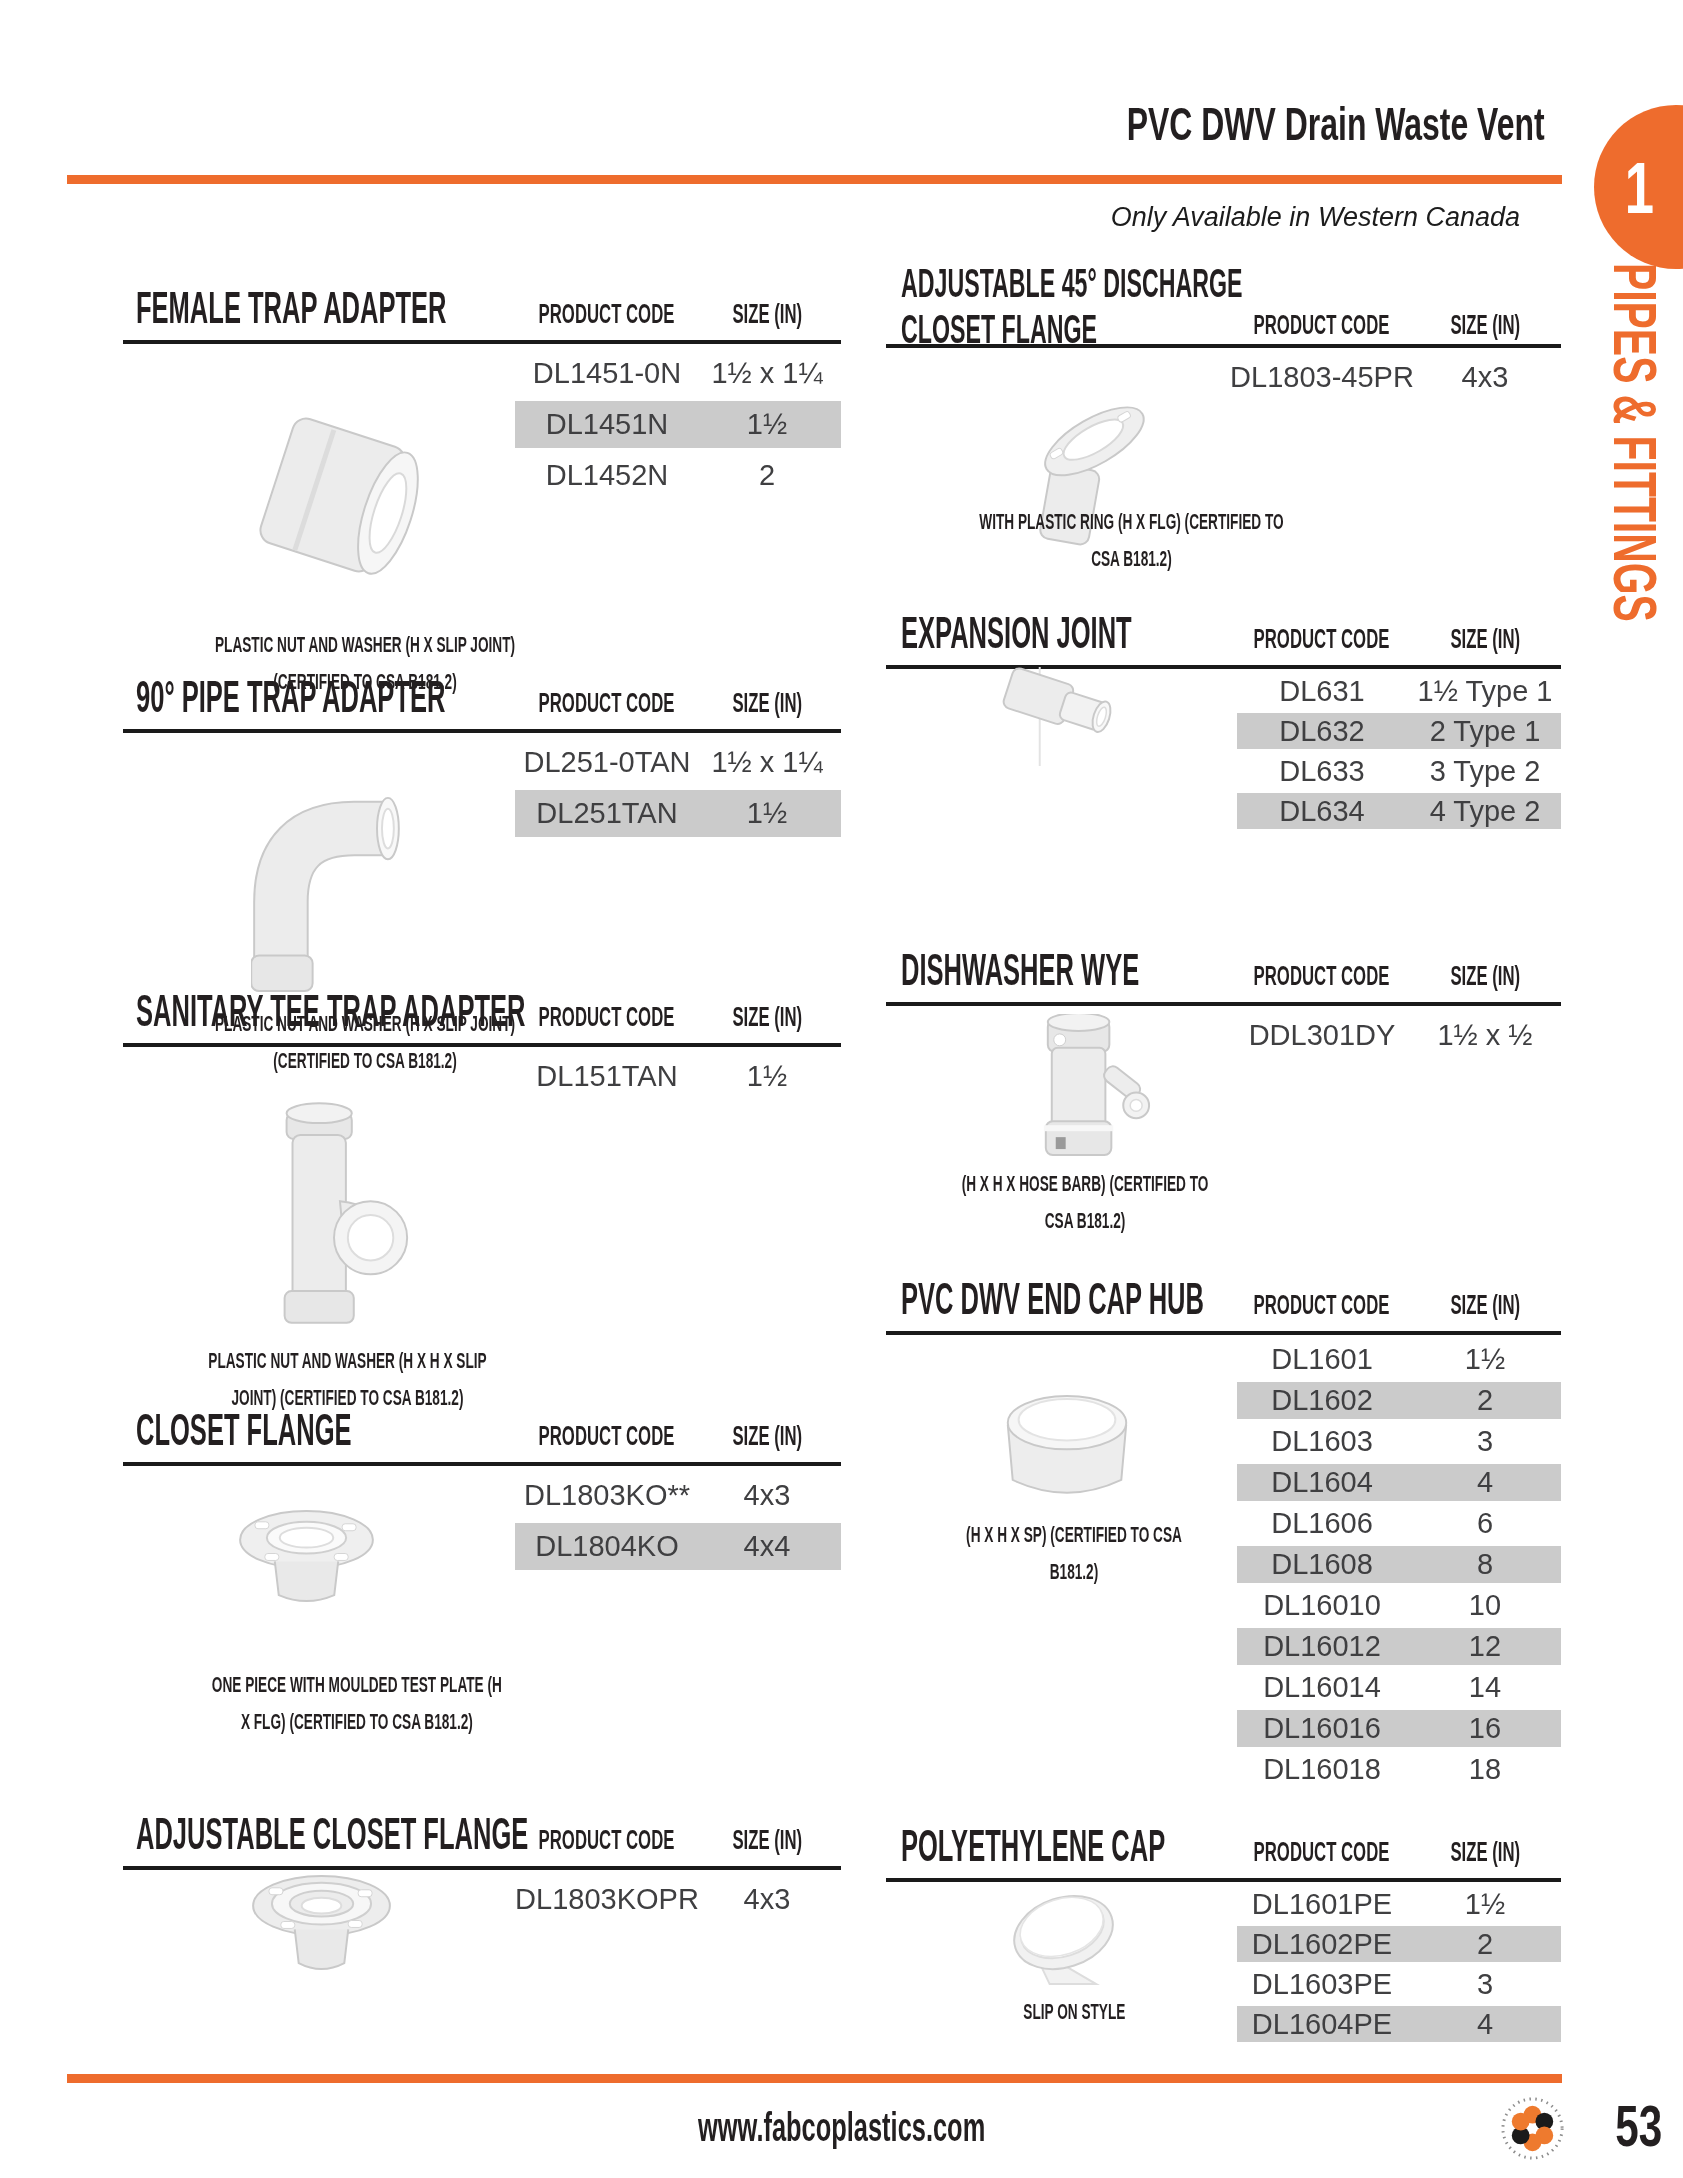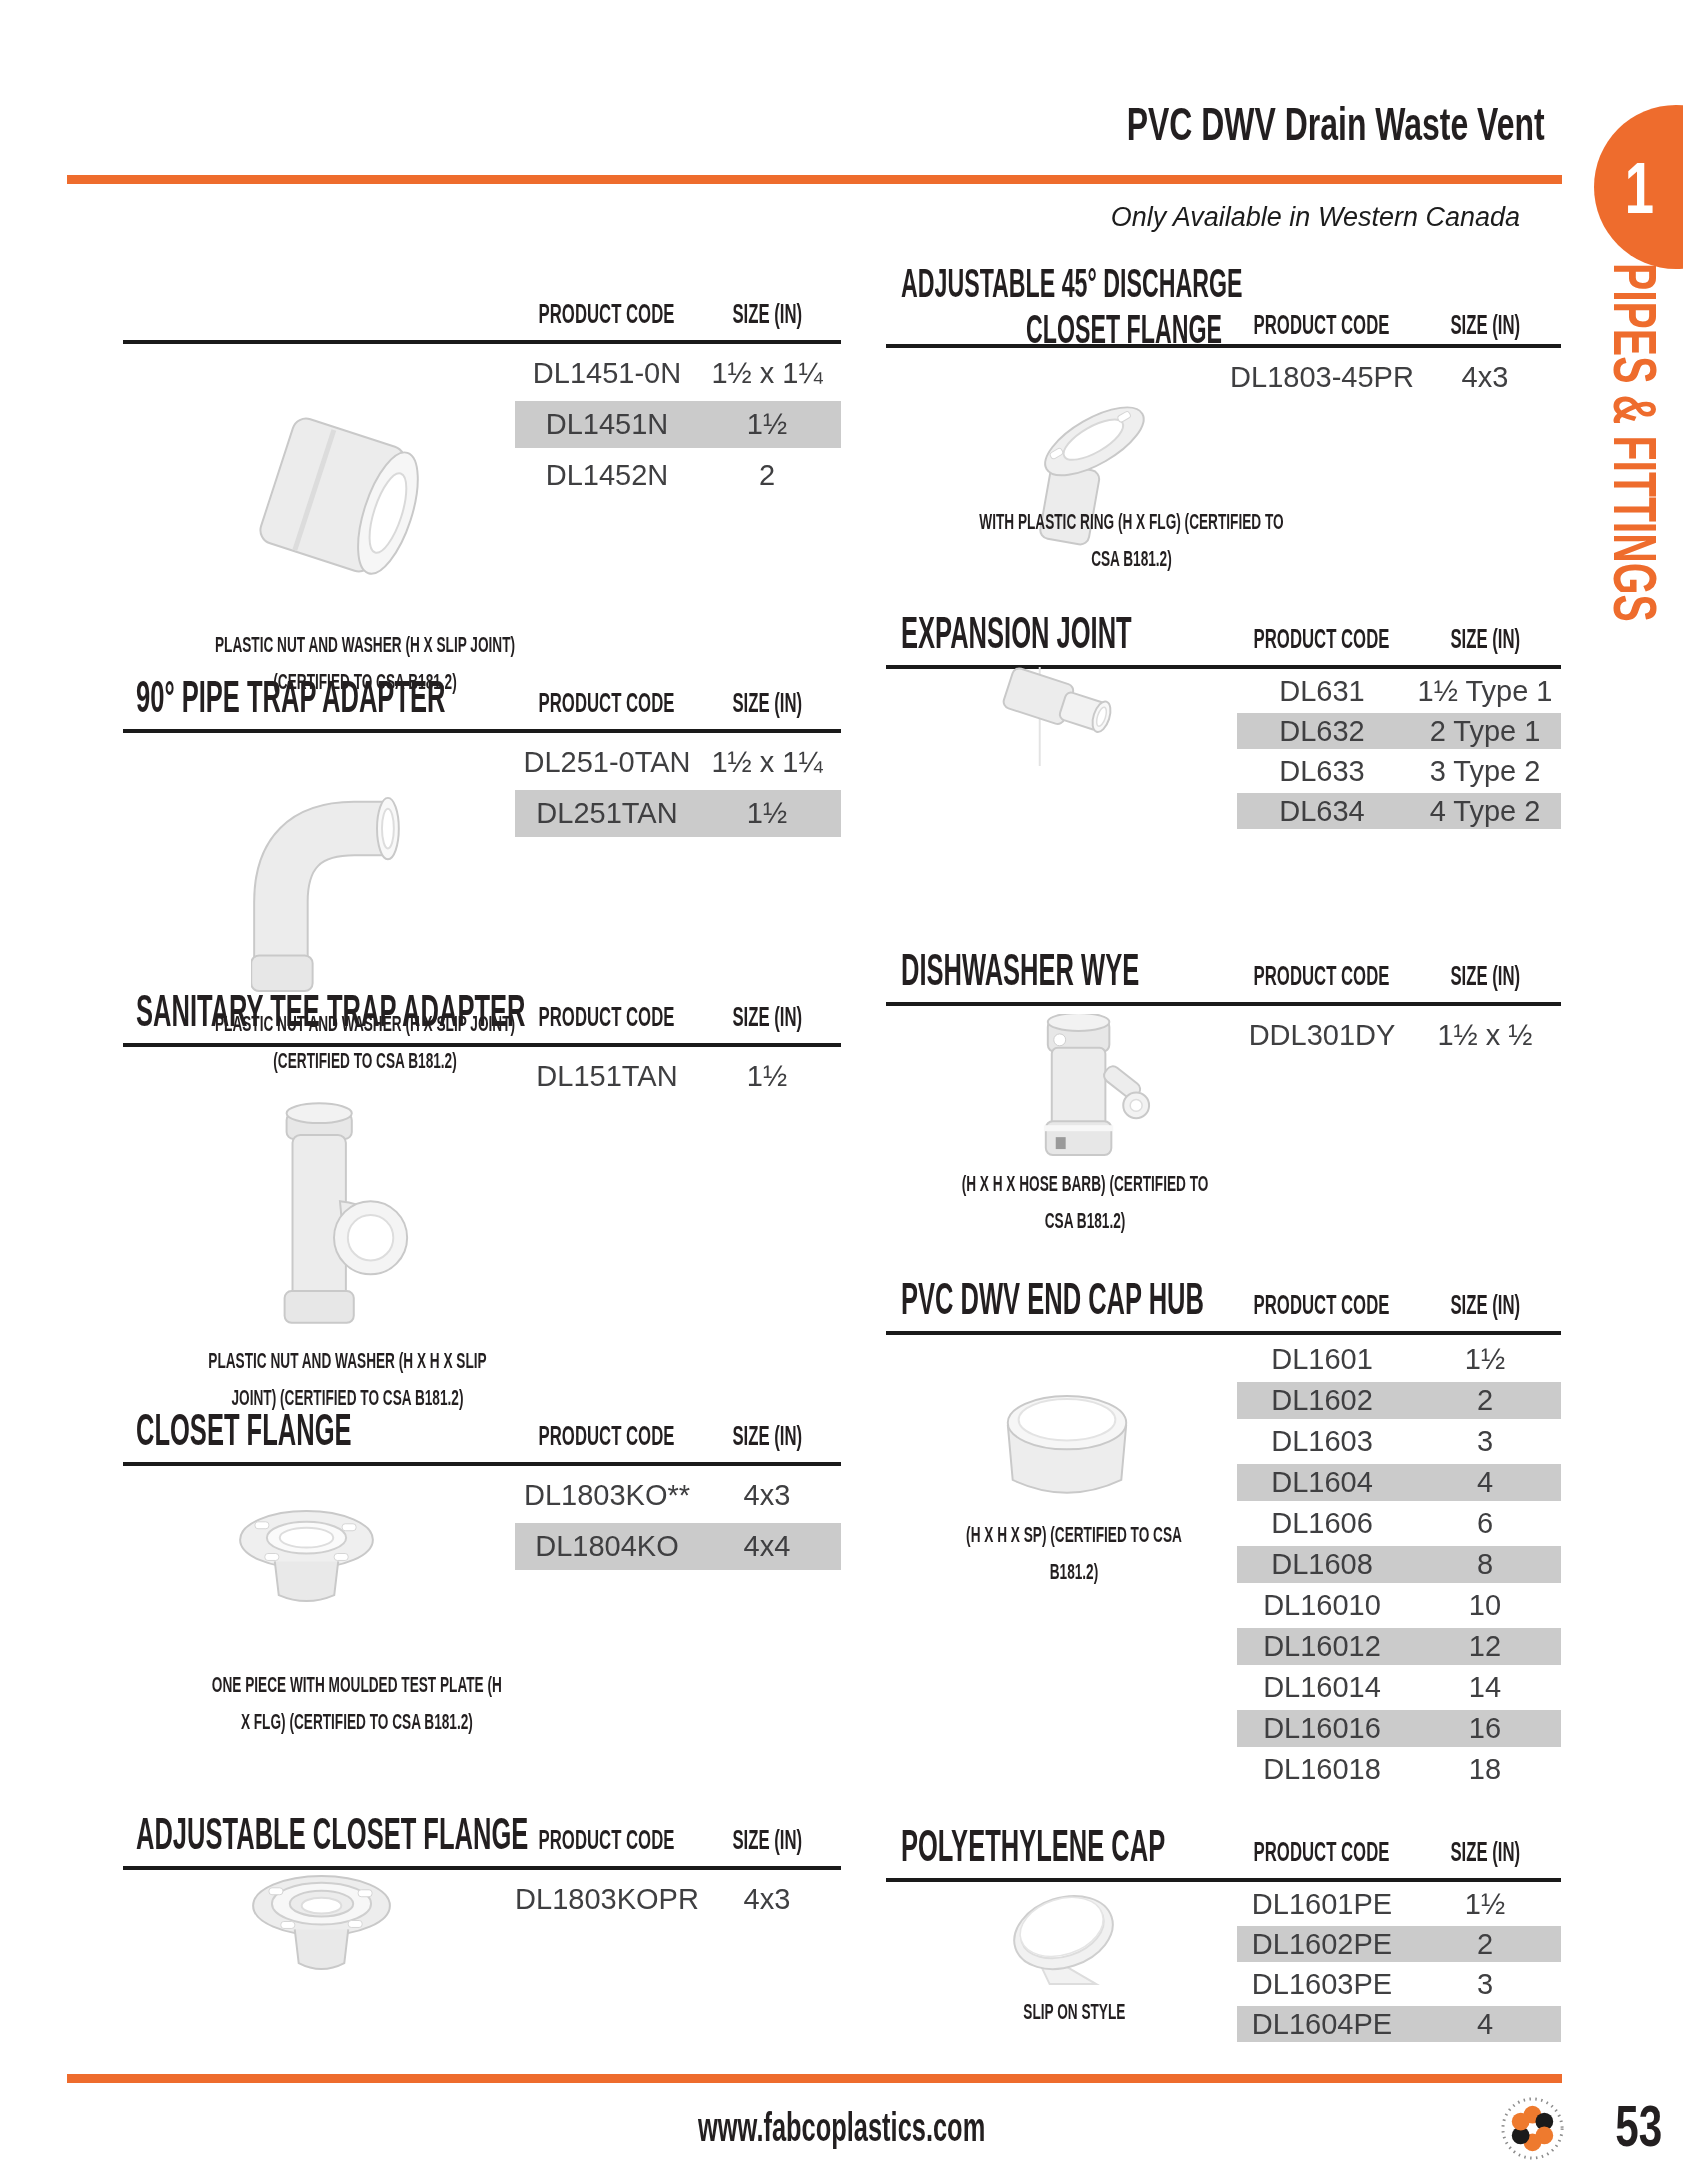--- a/index.html
+++ b/index.html
@@ -20,21 +20,21 @@
   .tab-circle{position:absolute;left:1594px;top:105px;width:164px;height:164px;border-radius:50%;
               background:var(--orange);display:flex;align-items:center;justify-content:center;padding-right:73px;box-sizing:border-box;}
   .tab-circle .num{font-size:73px;color:#fff;transform:scaleX(0.72);}
   .side-label{position:absolute;left:1600px;top:263px;writing-mode:vertical-rl;
               font-size:61px;font-weight:700;color:var(--orange);letter-spacing:0;
               transform:scale(1,0.67);transform-origin:50% 0;white-space:nowrap;}
   section{position:absolute;}
   .sec-left{left:123px;width:718px;}
   .sec-right{left:886px;width:675px;}
   .sec h2{position:absolute;margin:0;top:0;left:13px;font-size:44px;line-height:46px;font-weight:700;}
-  .sec-right h2{left:15px;text-align:center;}
+  .sec-right h2{left:15px;}
   h2 .two{font-size:40px;line-height:42px;}
   .underline{position:absolute;left:0;right:0;height:4px;background:var(--line);}
   .thead{position:absolute;left:0;right:0;}
   .th-cell{position:absolute;text-align:center;font-size:27px;}
   .sec-left  .th-code{left:365px;width:238px;} .sec-left  .th-size{left:555px;width:178px;}
   .sec-right .th-code{left:317px;width:238px;} .sec-right .th-size{left:510px;width:178px;}
   .rows{position:absolute;left:0;right:0;}
   .t-row{position:relative;text-align:right;}
   .t-row.h52{height:51px}.t-row.h41{height:41px}.t-row.h40{height:40px}
   .t-row.shaded::before{content:"";position:absolute;top:2px;bottom:2px;right:0;background:var(--shade);}
@@ -61,20 +61,21 @@
   <div class="page-title"><span class="cond sxt">PVC DWV Drain Waste Vent</span></div>
   <div class="rule top"></div>
   <div class="note">Only Available in Western Canada</div>
 
   <div class="tab-circle">
     <span class="cond num">1</span>
   </div>
   <div class="side-label">PIPES &amp; FITTINGS</div>
 
   <section class="sec sec-left" style="top:285px;height:416px">
+    <h2><span class="cond sxh">FEMALE TRAP ADAPTER</span></h2>
     <div class="thead" style="top:14px">
       <div class="th-cell th-code"><span class="cond sxc">PRODUCT CODE</span></div>
       <div class="th-cell th-size"><span class="cond sxc">SIZE (IN)</span></div>
     </div>
     <div class="underline" style="top:55px"></div>
     <div class="rows" style="top:63px">
       <div class="t-row h52">
           <div class="cell code">DL1451-0N</div>
           <div class="cell size">1½ x 1¼</div>
         </div>

